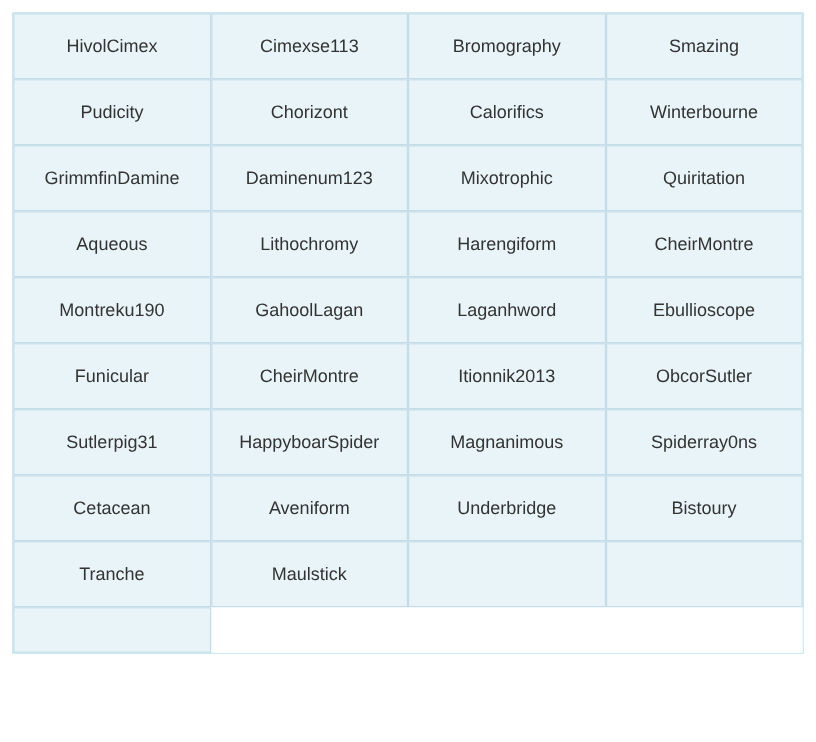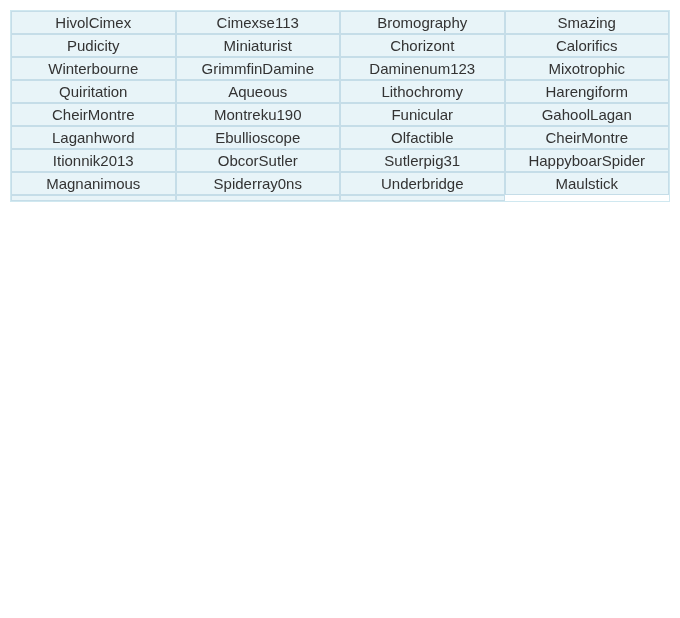--- a/index.html
+++ b/index.html
@@ -25,63 +25,65 @@
       width: 100%;
       border: 1px solid #d0e8f0;
     }
 
     .grid-item {
       background-color: #e8f4f8;
       border: 1px solid #c5dde8;
       display: flex;
       align-items: center;
       justify-content: center;
-      padding: 2px 8px;
+      padding: 18px 8px;
       text-align: center;
       font-size: 15px;
       color: #333333;
       font-weight: normal;
     }
 
     .grid-item.empty {
       background-color: #e8f4f8;
     }
   </style>
 </head>
 <body>
 
 <div class="grid-container">
 <div class="grid-item">HivolCimex</div>
     <div class="grid-item">Cimexse113</div>
     <div class="grid-item">Bromography</div>
     <div class="grid-item">Smazing</div>
     <div class="grid-item">Pudicity</div>
-    <div class="grid-item">Miniaturist</div>
     <div class="grid-item">Chorizont</div>
     <div class="grid-item">Calorifics</div>
     <div class="grid-item">Winterbourne</div>
     <div class="grid-item">GrimmfinDamine</div>
     <div class="grid-item">Daminenum123</div>
     <div class="grid-item">Mixotrophic</div>
     <div class="grid-item">Quiritation</div>
     <div class="grid-item">Aqueous</div>
     <div class="grid-item">Lithochromy</div>
     <div class="grid-item">Harengiform</div>
     <div class="grid-item">CheirMontre</div>
     <div class="grid-item">Montreku190</div>
-    <div class="grid-item">Funicular</div>
     <div class="grid-item">GahoolLagan</div>
     <div class="grid-item">Laganhword</div>
     <div class="grid-item">Ebullioscope</div>
-    <div class="grid-item">Olfactible</div>
+    <div class="grid-item">Funicular</div>
     <div class="grid-item">CheirMontre</div>
     <div class="grid-item">Itionnik2013</div>
     <div class="grid-item">ObcorSutler</div>
     <div class="grid-item">Sutlerpig31</div>
     <div class="grid-item">HappyboarSpider</div>
     <div class="grid-item">Magnanimous</div>
     <div class="grid-item">Spiderray0ns</div>
+    <div class="grid-item">Cetacean</div>
+    <div class="grid-item">Aveniform</div>
     <div class="grid-item">Underbridge</div>
+    <div class="grid-item">Bistoury</div>
+    <div class="grid-item">Tranche</div>
     <div class="grid-item">Maulstick</div>
     <div class="grid-item empty"></div>
     <div class="grid-item empty"></div>
     <div class="grid-item empty"></div>
   </div>
 
 </body></html>

